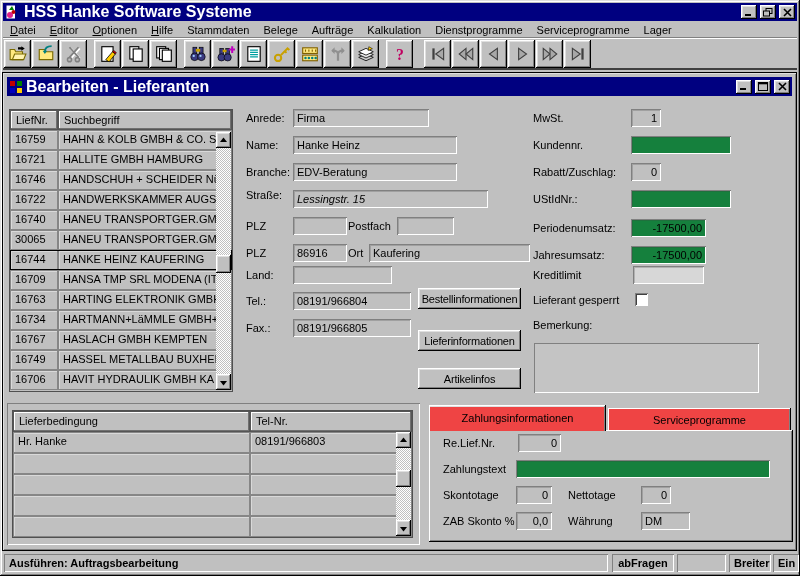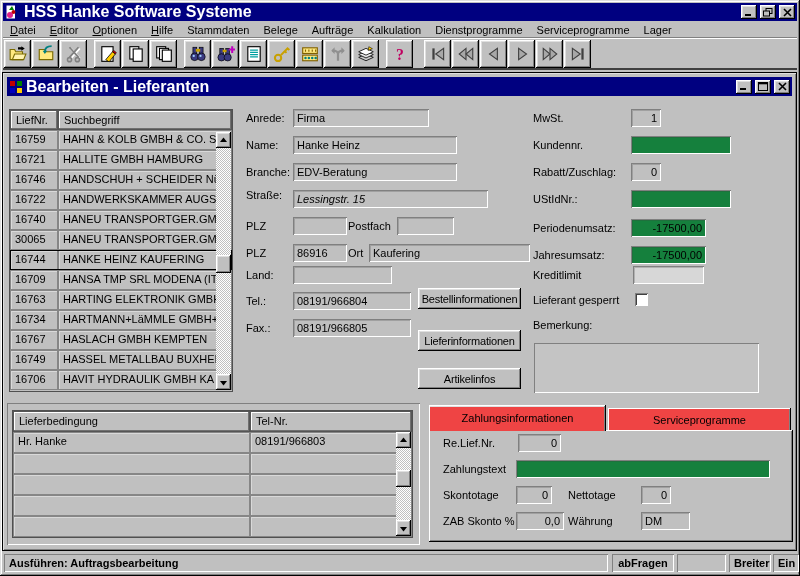--- a/index.html
+++ b/index.html
@@ -541,21 +541,21 @@
 
         <span class="lbl" style="left:14px; top:33px;">Zahlungstext</span>
         <div class="fld white" style="left:87px; top:30px; width:254px;"></div>
 
         <span class="lbl" style="left:14px; top:59px;">Skontotage</span>
         <div class="fld num" style="left:87px; top:56px; width:36px;">0</div>
         <span class="lbl" style="left:139px; top:59px;">Nettotage</span>
         <div class="fld num" style="left:212px; top:56px; width:30px;">0</div>
 
         <span class="lbl" style="left:14px; top:85px;">ZAB Skonto %</span>
-        <div class="fld num" style="left:87px; top:82px; width:48px;">0,0</div>
+        <div class="fld num" style="left:87px; top:82px; width:36px;">0,0</div>
         <span class="lbl" style="left:139px; top:85px;">Währung</span>
         <div class="fld" style="left:212px; top:82px; width:49px;">DM</div>
       </div>
 
     </div>
   </div>
 
   <div class="statusbar">
     <div class="seg" style="left:1px; width:604px;">Ausführen: Auftragsbearbeitung</div>
     <div class="seg c" style="left:609px; width:62px;">abFragen</div>

